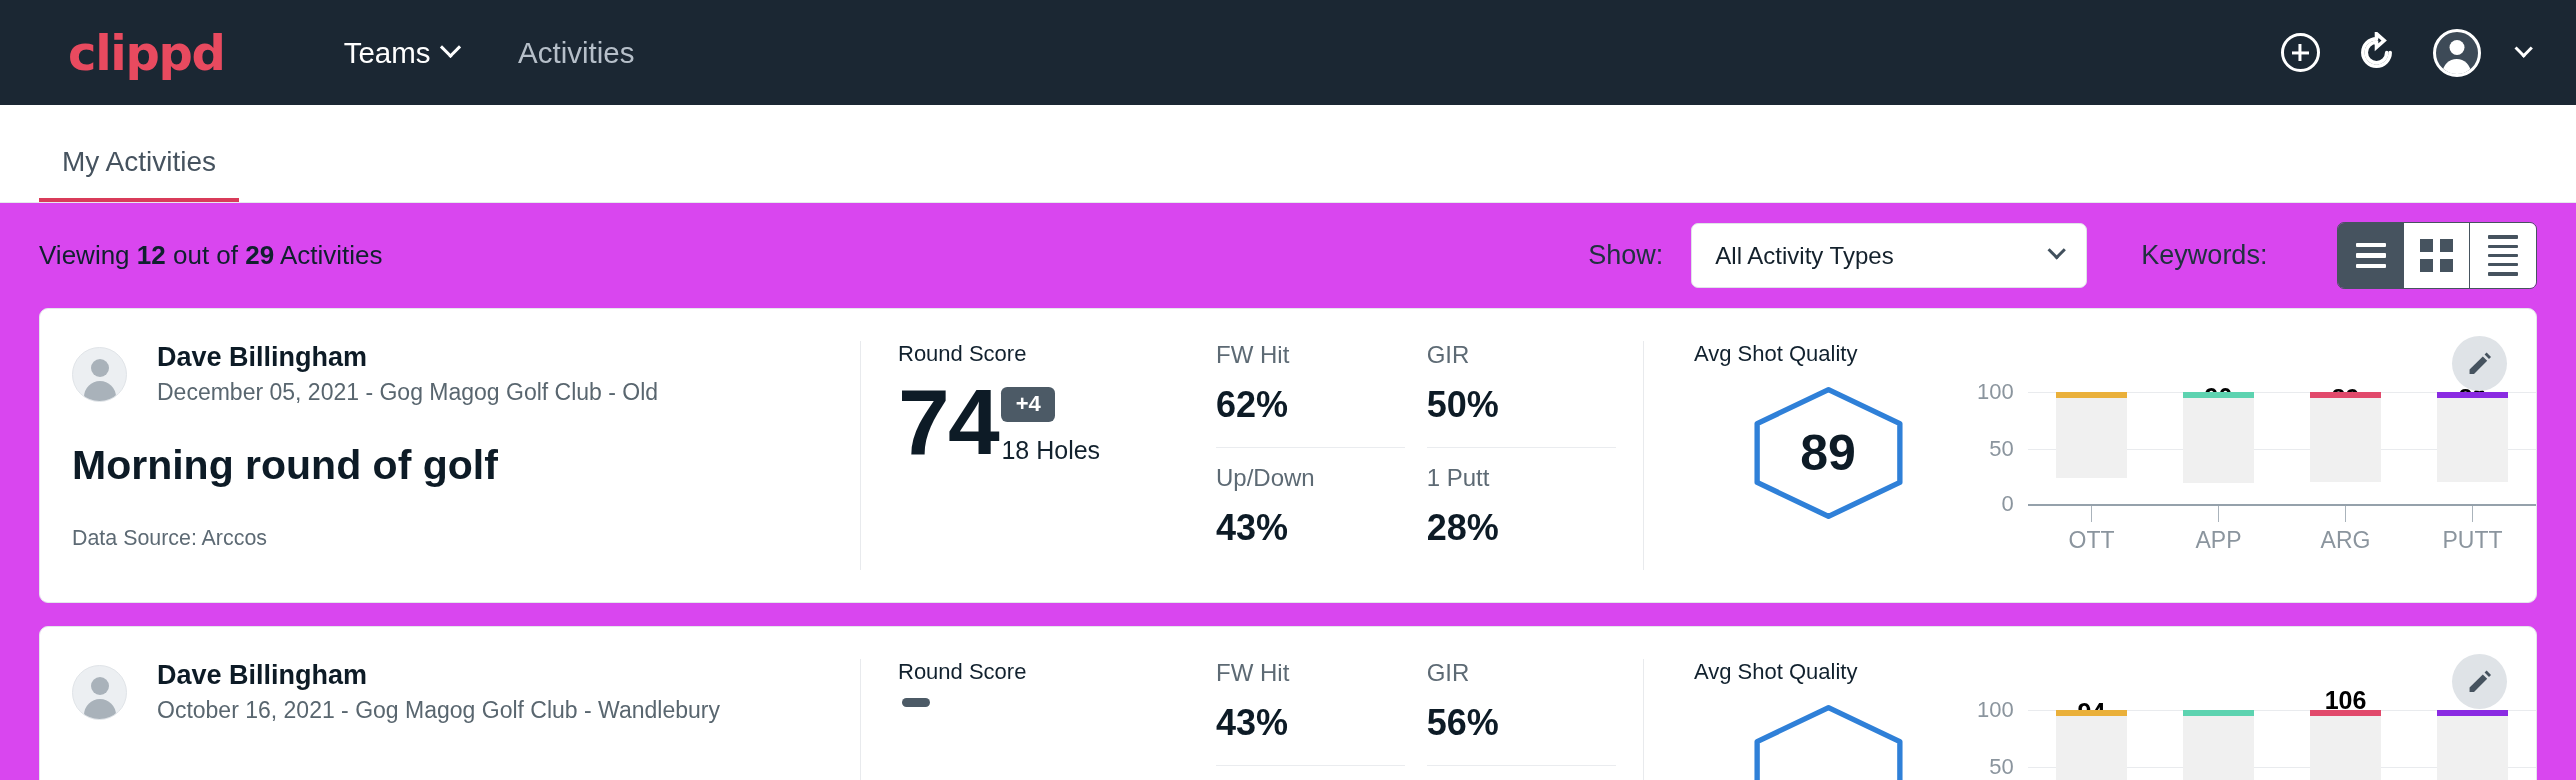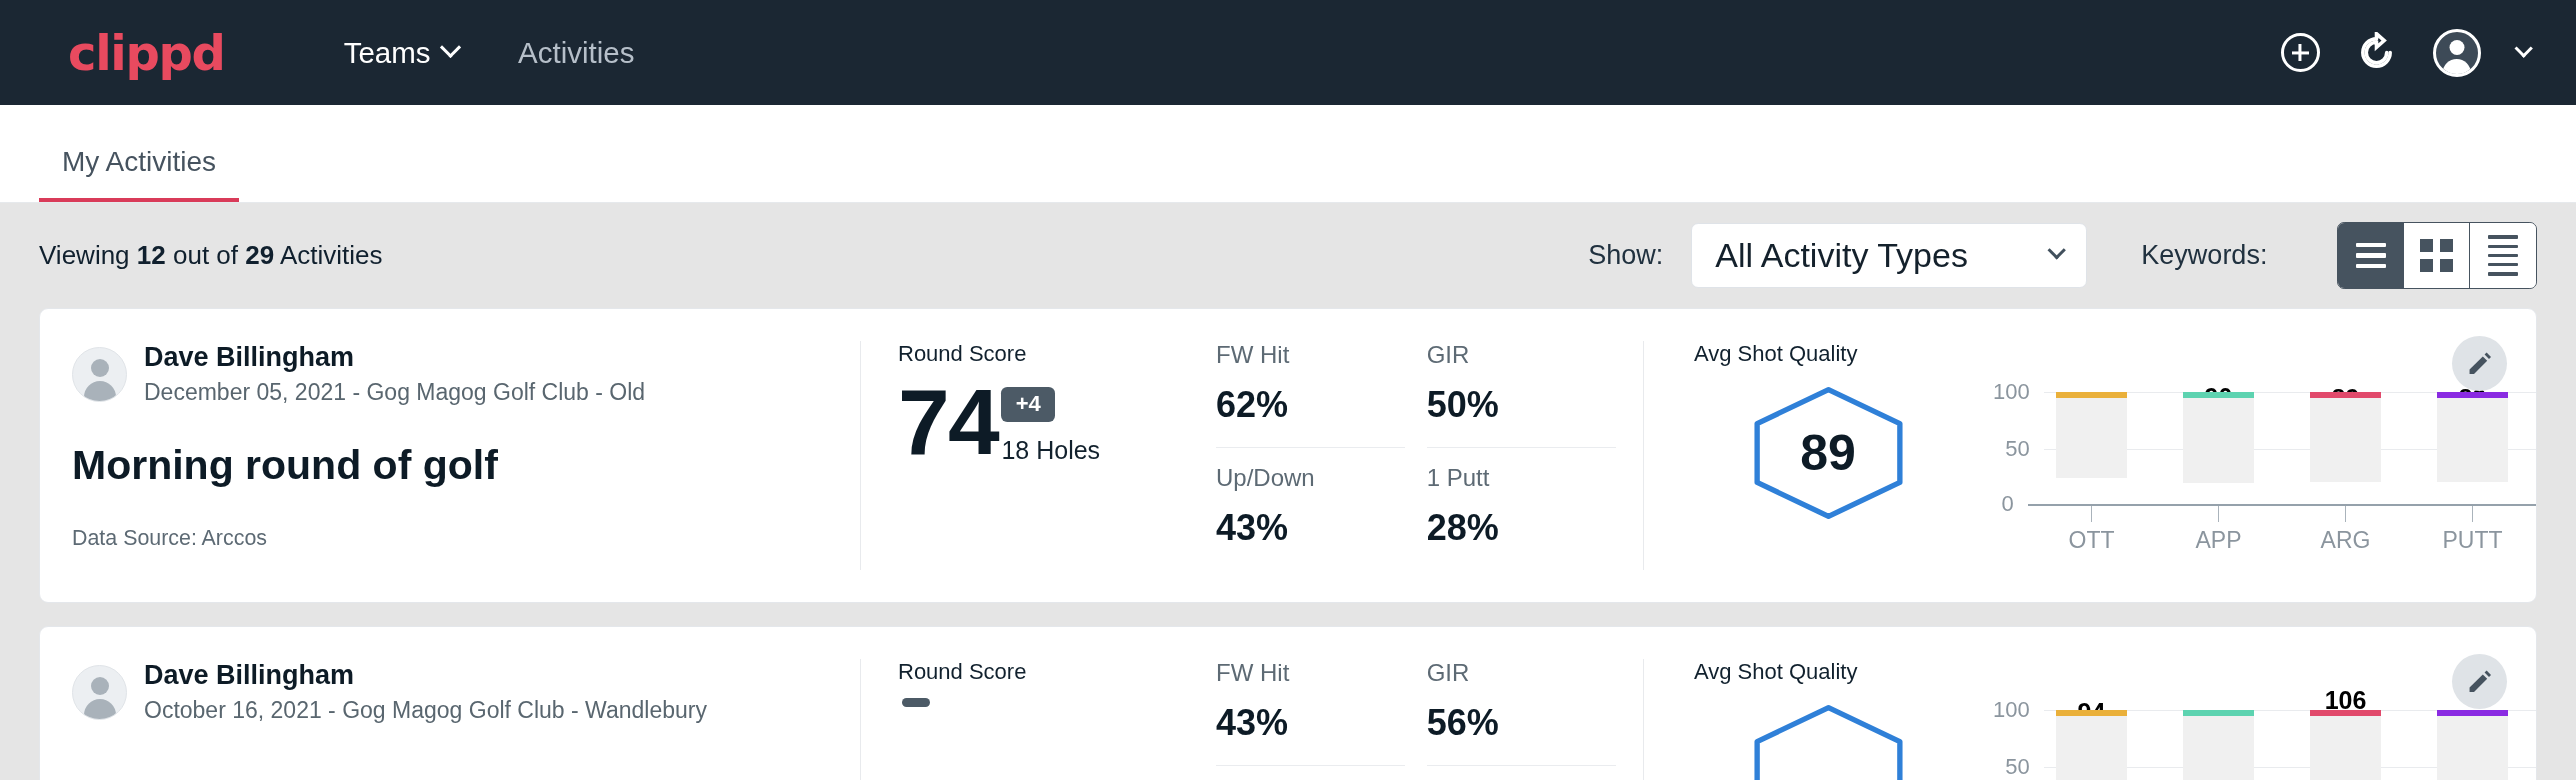--- a/index.html
+++ b/index.html
@@ -91,38 +91,38 @@
     font-size: 28px;
     color: #46535f;
     padding: 0 23px 19.6px 23px;
     border-bottom: 4.5px solid transparent;
     cursor: pointer;
   }
   .tab.active { border-bottom-color: #d93b59; }
 
   
   .page {
-    background: #e5e5e5;
+    background: #d946ef;
     height: calc(780px - 105px - 98px);
     padding: 0 39px;
   }
 
   .filterbar {
     height: 105px;
     display: flex; align-items: center;
   }
   .viewing { font-size: 26px; color: #10202e; }
   .viewing b { font-weight: 700; }
   .filter-spacer { flex: 1; }
   .show-label { font-size: 27px; color: #20313f; margin-right: 28px; }
   .select {
     width: 396px; height: 65px;
     background: #fff; border: 0.9px solid #dfe3e8; border-radius: 7.1px;
     display: flex; align-items: center; padding: 0 23px;
-    font-size: 34px; color: #14212c; cursor: pointer; gap: 48px;
+    font-size: 24px; color: #14212c; cursor: pointer; gap: 48px;
   }
   .select .sp { flex: 1; }
   .chev-dark {
     width: 13.4px; height: 13.4px;
     border-right: 3.6px solid #41505d; border-bottom: 3.6px solid #41505d;
     transform: rotate(45deg) translate(-3.6px,-3.6px);
   }
   .kw-label { font-size: 27px; color: #20313f; margin: 0 19.6px 0 54px; }
   .kwinput {
     width: 616px; height: 65px;
@@ -159,21 +159,21 @@
     display: flex;
     position: relative;
     padding: 32px 0 32px 0;
     min-height: 295px;
   }
   .col-info {
     width: 821px;
     padding: 0 39px 0 32px;
     border-right: 0.9px solid #e8eaed;
   }
-  .whorow { display: flex; align-items: center; gap: 17px; }
+  .whorow { display: flex; align-items: center; gap: 30px; }
   .avatar-sm {
     width: 55px; height: 55px; border-radius: 50%;
     background: #eceff2; border: 0.9px solid #e0e4e8;
     position: relative; overflow: hidden; flex: none;
   }
   .avatar-sm::before {
     content: ""; position: absolute; left: 50%; top: 11.6px;
     width: 18px; height: 18px; border-radius: 50%;
     background: #a9b2ba; transform: translateX(-50%);
   }
@@ -221,21 +221,21 @@
   .hexwrap { width: 268px; display: flex; justify-content: center; padding-top: 9px; }
   .hex {
     position: relative; width: 157px; height: 136px;
     display: flex; align-items: center; justify-content: center;
   }
   .hexnum { font-size: 50px; font-weight: 700; color: #0d1b26; position: relative; z-index: 2; }
 
   
   .chart { flex: 1; padding-top: 16px; position: relative; }
   .chartgrid { position: relative; height: 114px; margin-left: 66px; }
-  .gl { position: absolute; left: 16px; right: 0; height: 0.9px; background: #e9ebee; }
+  .gl { position: absolute; left: 0; right: 0; height: 0.9px; background: #e9ebee; }
   .axis { position: absolute; left: 0; right: 0; bottom: 0; height: 1.8px; background: #95a1ab; }
   .ylabel { position: absolute; right: 100%; margin-right: 14.3px; font-size: 22px; color: #8b959e; transform: translateY(-50%); white-space: nowrap; }
   .bars { position: absolute; inset: 0; display: flex; align-items: flex-end; }
   .barslot { flex: 1; display: flex; flex-direction: column; align-items: center; justify-content: flex-start; height: 100%; position: relative; }
   .bar { width: 71px; background: #f0f0f0; position: relative; }
   .bar .cap { position: absolute; top: 0; left: 0; right: 0; height: 6.2px; }
   .barval { position: absolute; font-size: 25px; font-weight: 700; color: #000; }
   .ticks { margin-left: 66px; display: flex; }
   .tickslot { flex: 1; display: flex; flex-direction: column; align-items: center; }
   .tickmark { width: 1.8px; height: 16px; background: #aab3bb; }

